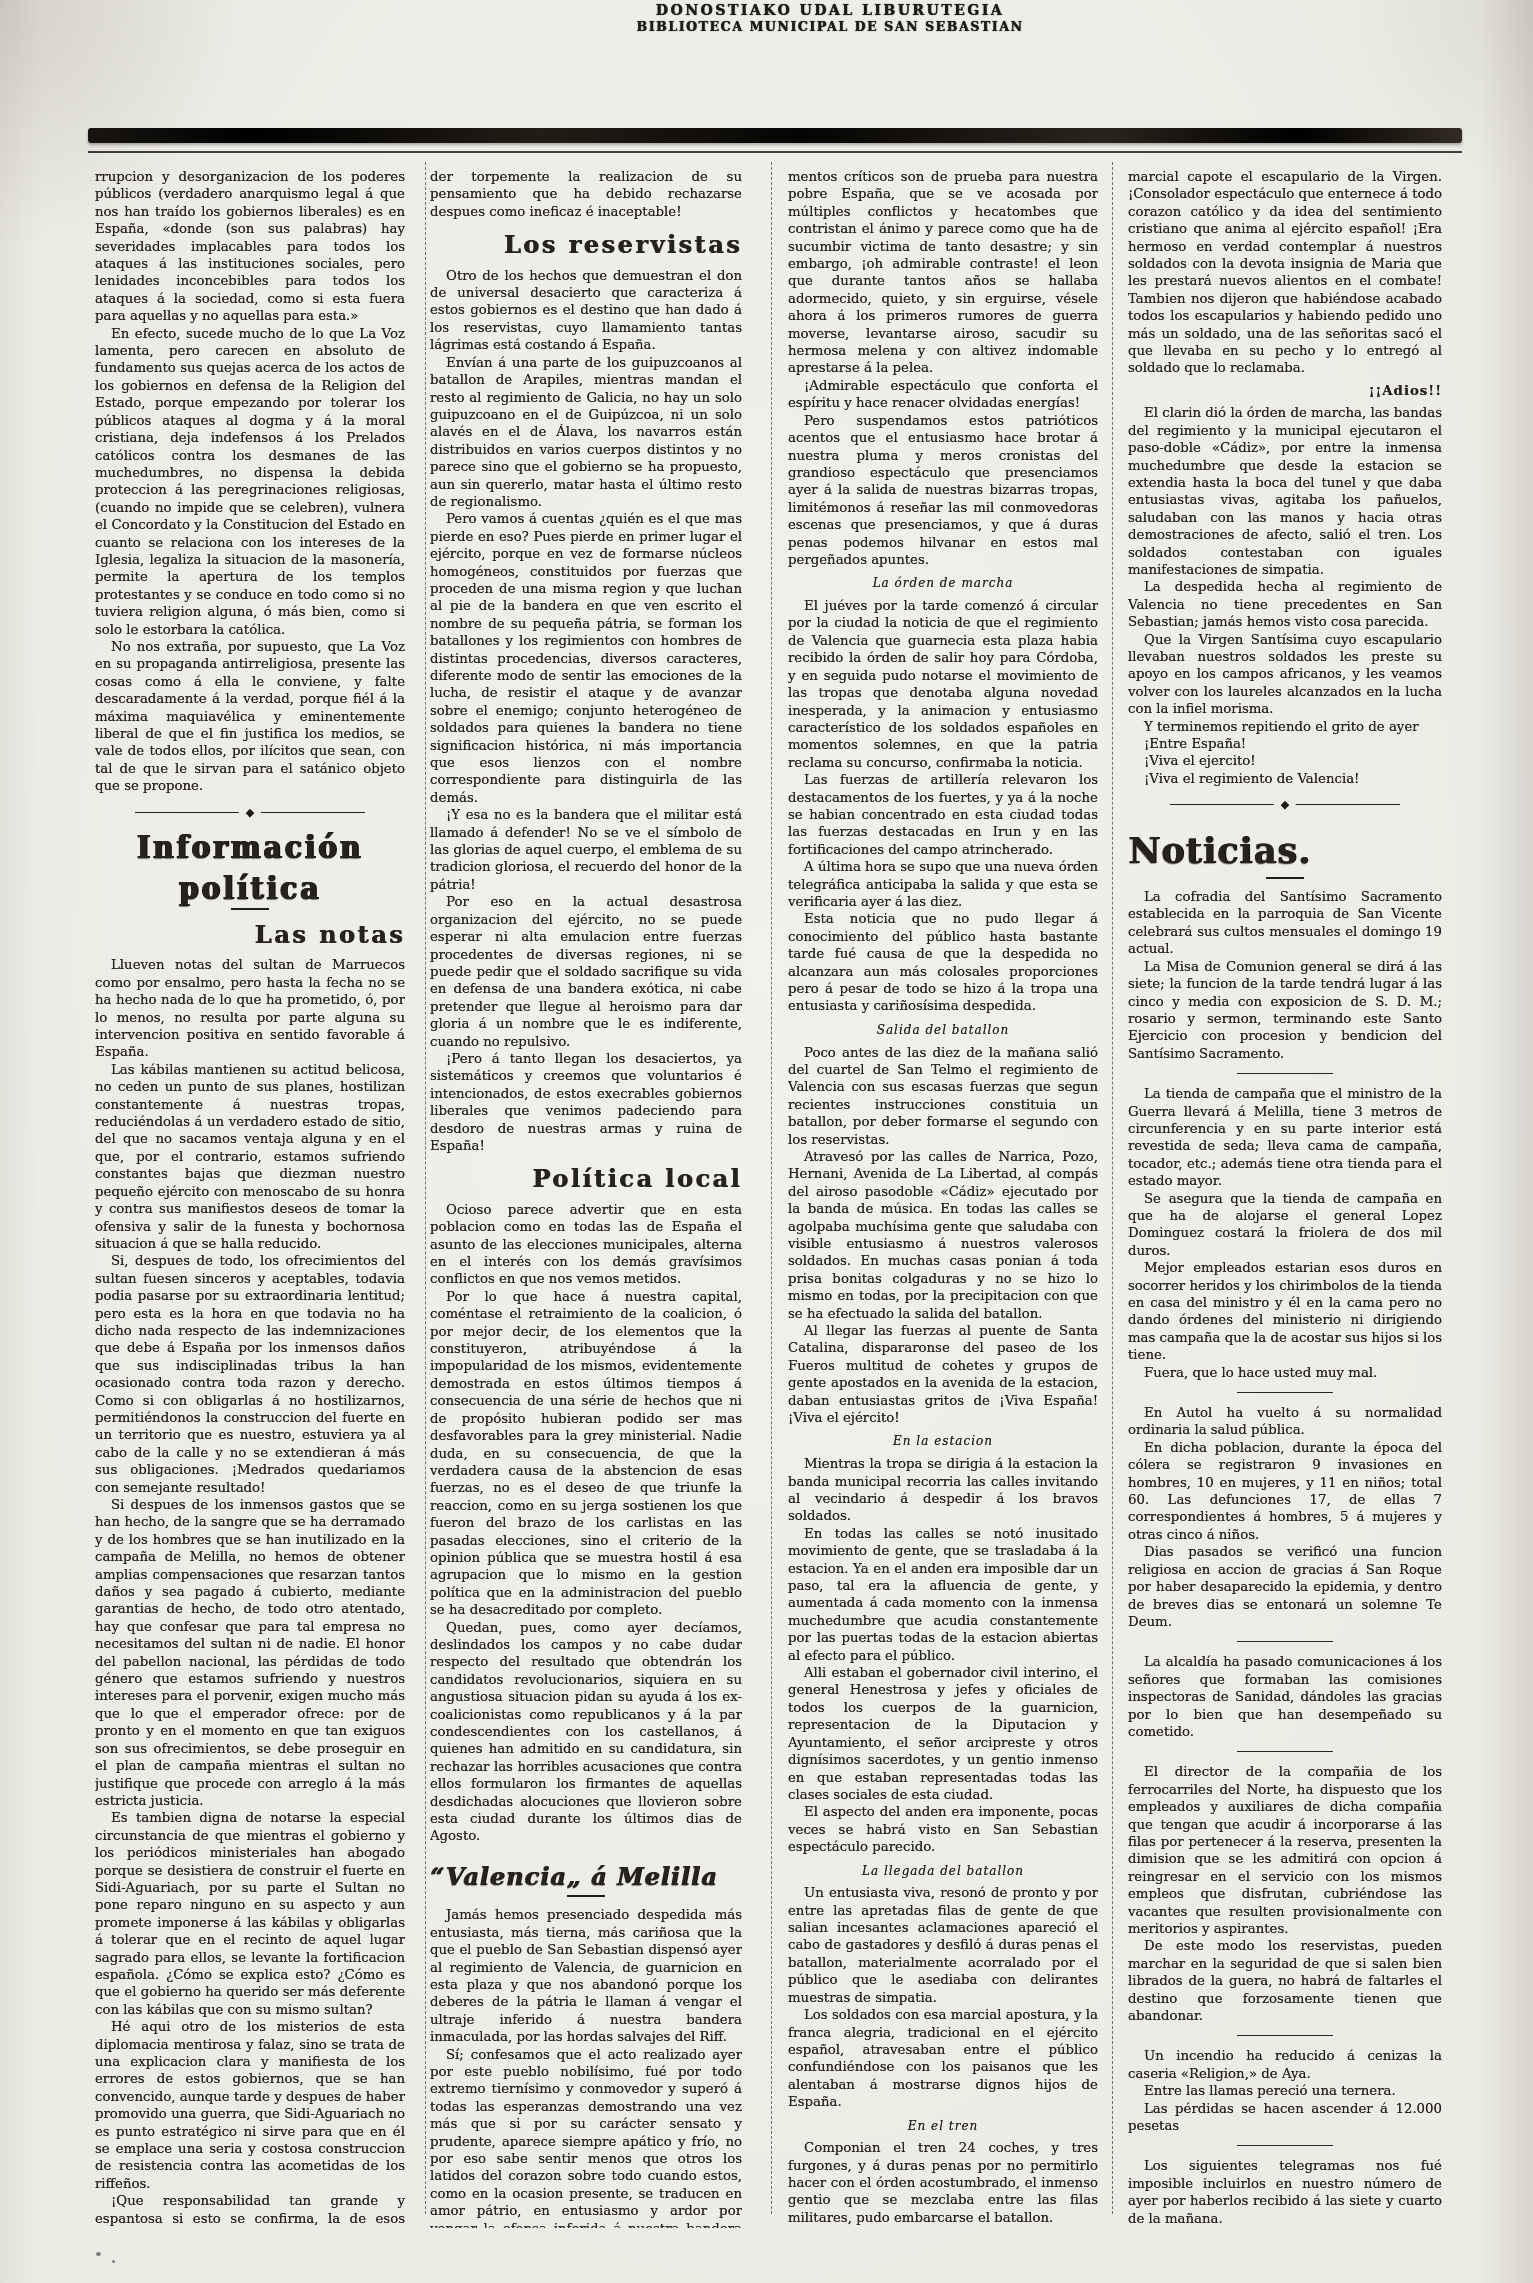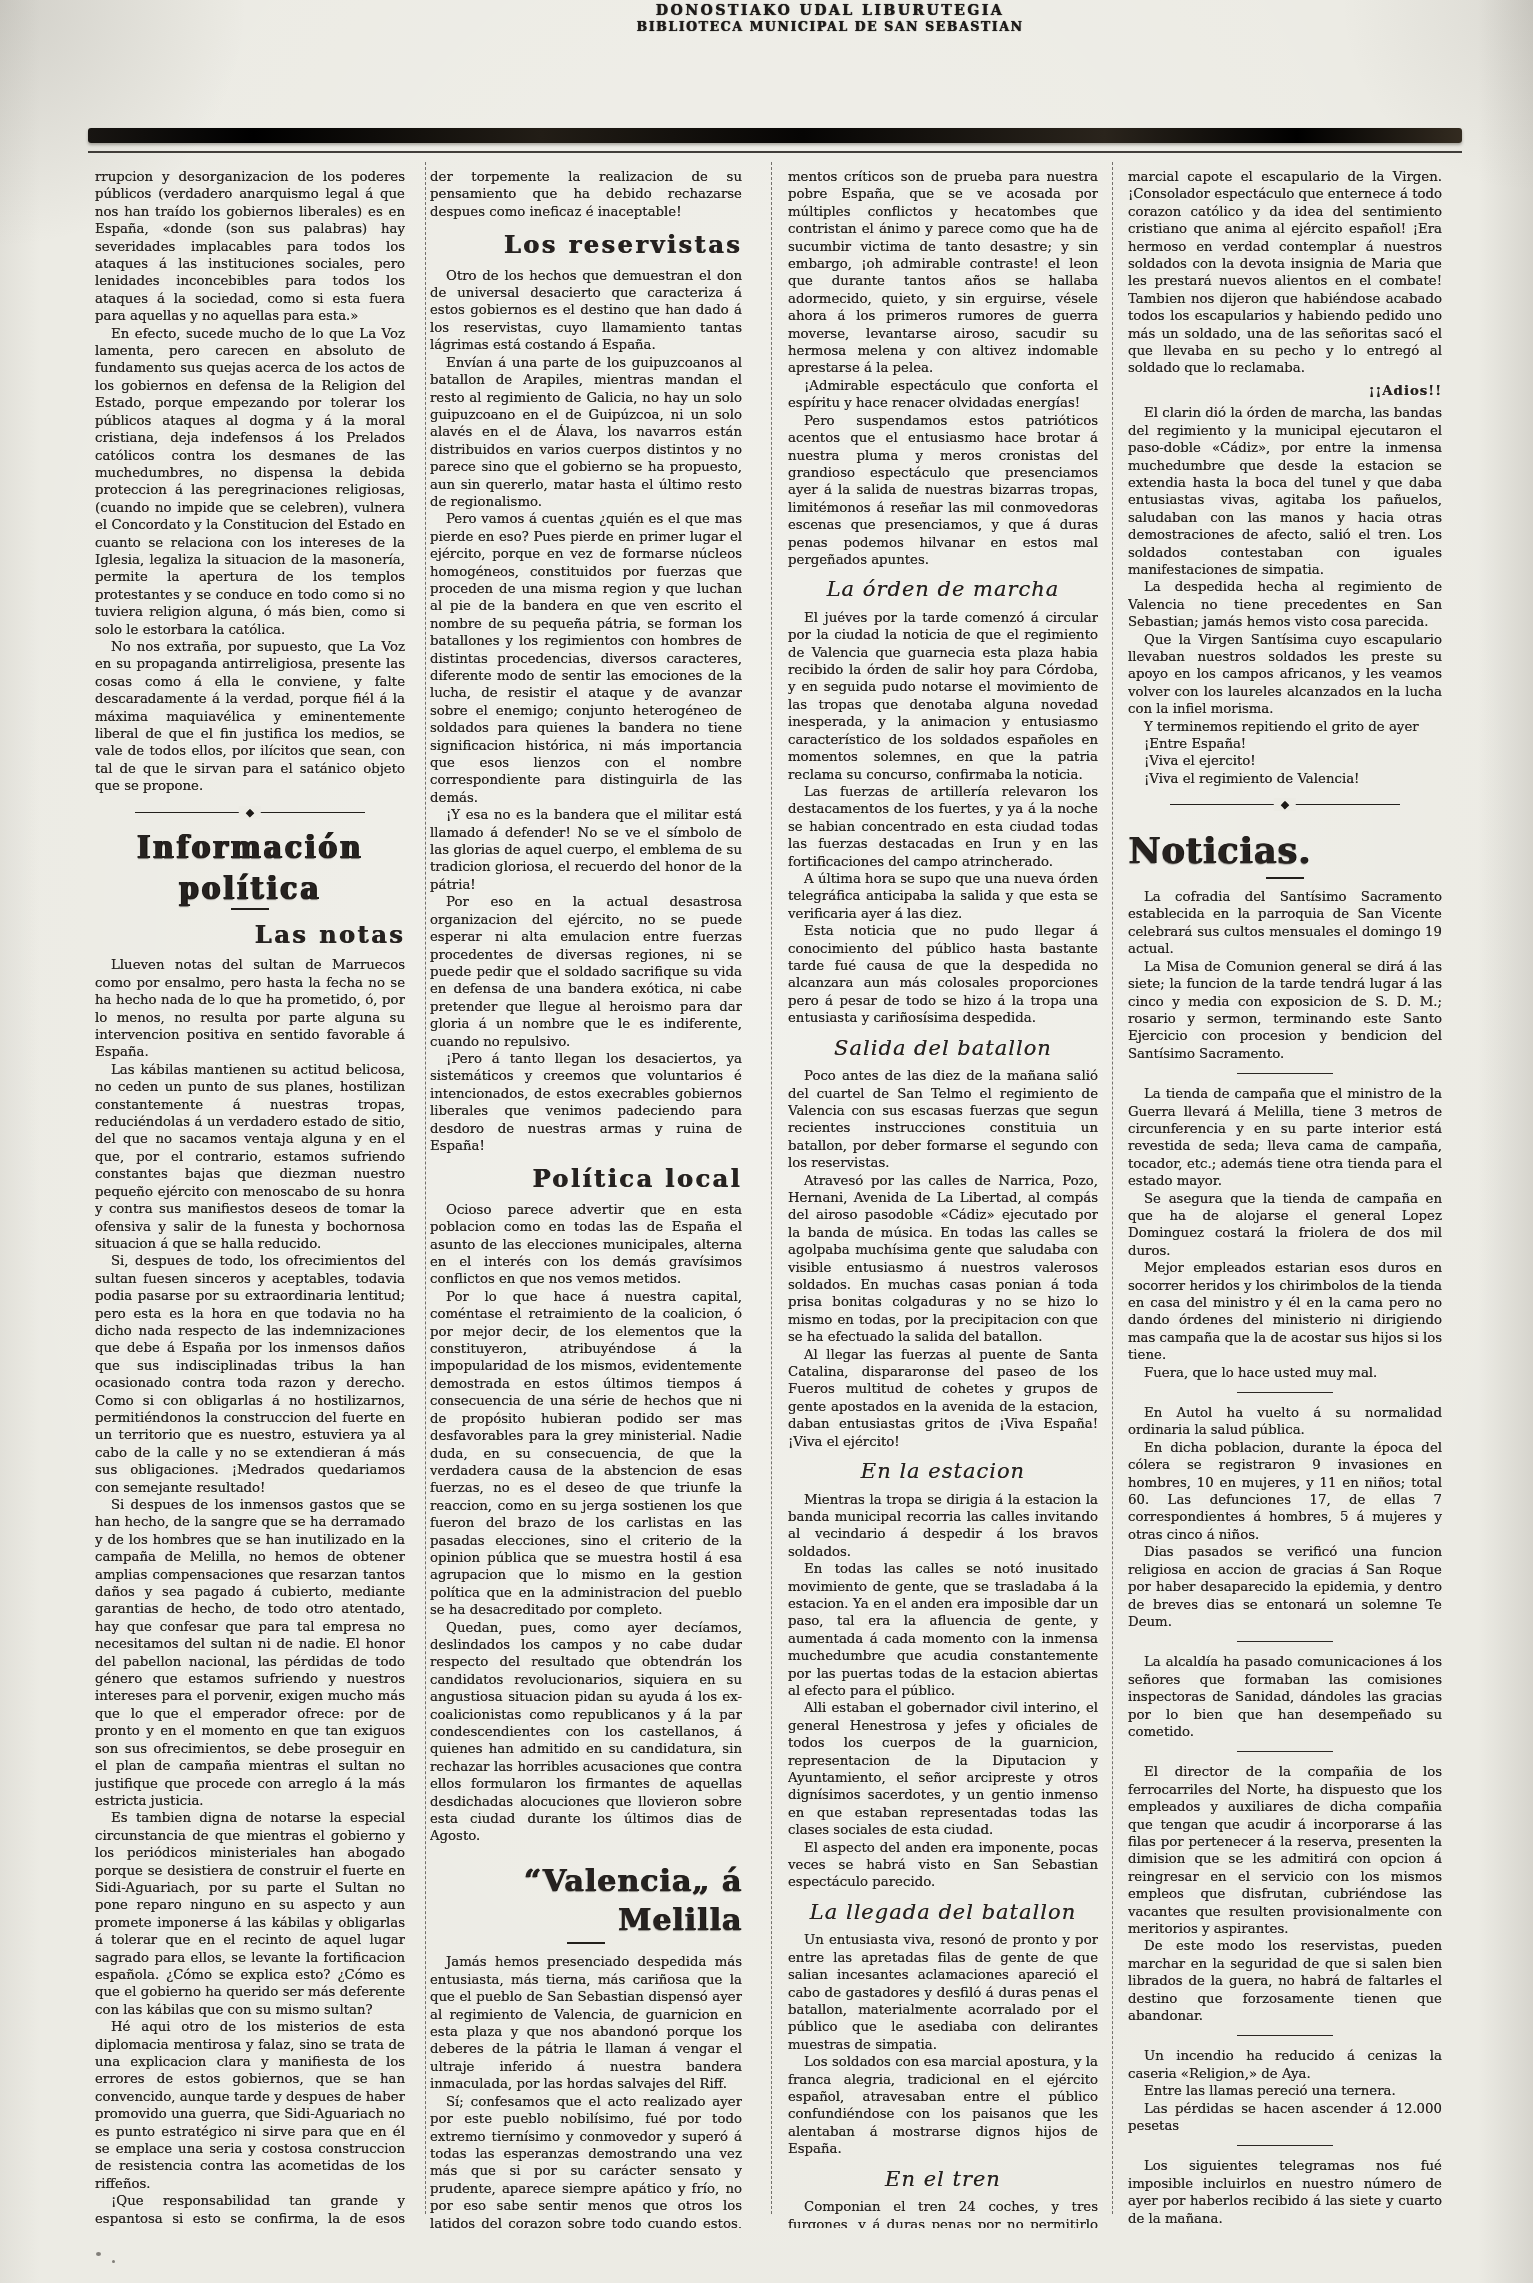--- a/index.html
+++ b/index.html
@@ -41,26 +41,26 @@
   .col2{left:430px;width:312px;}
   .col3{left:788px;width:310px;}
   .col4{left:1128px;width:314px;}
   
   .b-p{margin:0;text-indent:16px;}
   .b-pc{margin:0;text-indent:0;}
   .b-ln{margin:0;text-indent:16px;text-align:left;}
   .b-ctr{margin:5px 0;text-align:right;font-weight:bold;letter-spacing:1px;text-indent:0;}
   .b-hs{margin:9px 0 6px;text-align:right;text-indent:0;font-weight:bold;font-size:24px;letter-spacing:2.5px;
     text-shadow:.7px 0 0 var(--ink);}
-  .b-hi{margin:8px 0 5px;text-align:center;text-indent:0;font-style:italic;font-size:21px;letter-spacing:1px;}
+  .b-hi{margin:8px 0 5px;text-align:center;text-indent:0;font-style:italic;font-size:12px;letter-spacing:1px;}
   .b-hg{margin:14px 0 2px;text-align:center;text-indent:0;font-weight:bold;font-size:28px;letter-spacing:3px;
     transform:scaleY(1.12);transform-origin:center;
     text-shadow:1.4px 0 0 #1a1713, 0 1px 1px rgba(20,17,14,.55), -0.6px 0 0 #1a1713;}
-  .b-hb{margin:16px 0 2px;text-align:right;text-indent:0;font-weight:bold;font-size:30px;letter-spacing:1px;
-    text-shadow:1px 0 0 #1a1713, 0 1px 1px rgba(20,17,14,.45);}
+  .b-hb{margin:16px 0 2px;text-align:left;text-indent:0;font-weight:bold;font-size:24px;letter-spacing:1px;
+    text-shadow:1px 0 0 #1a1713, 0 1px 1px rgba(20,17,14,.45);font-style:italic;}
   .b-hn{margin:18px 0 2px;text-align:left;text-indent:0;font-weight:bold;font-size:35px;letter-spacing:1px;
     text-shadow:1.2px 0 0 #1a1713, 0 1px 1px rgba(20,17,14,.45);}
   .b-rs{width:38px;border-top:2.5px solid #221f1b;margin:3px auto 9px;}
   .b-rule{width:96px;border-top:1.6px solid #2a2622;margin:11px auto;}
   .b-ruled{position:relative;height:10px;width:230px;margin:13px auto;}
   .b-ruled::before{content:"";position:absolute;left:0;right:0;top:4px;border-top:1.6px solid #221f1b;}
   .b-ruled::after{content:"◆";position:absolute;left:50%;top:-2px;transform:translateX(-50%);
     background:var(--paper);padding:0 7px;font-size:11px;line-height:13px;color:#1d1a17;}
   
   .speck{position:absolute;background:rgba(40,36,31,.55);border-radius:50%;}

